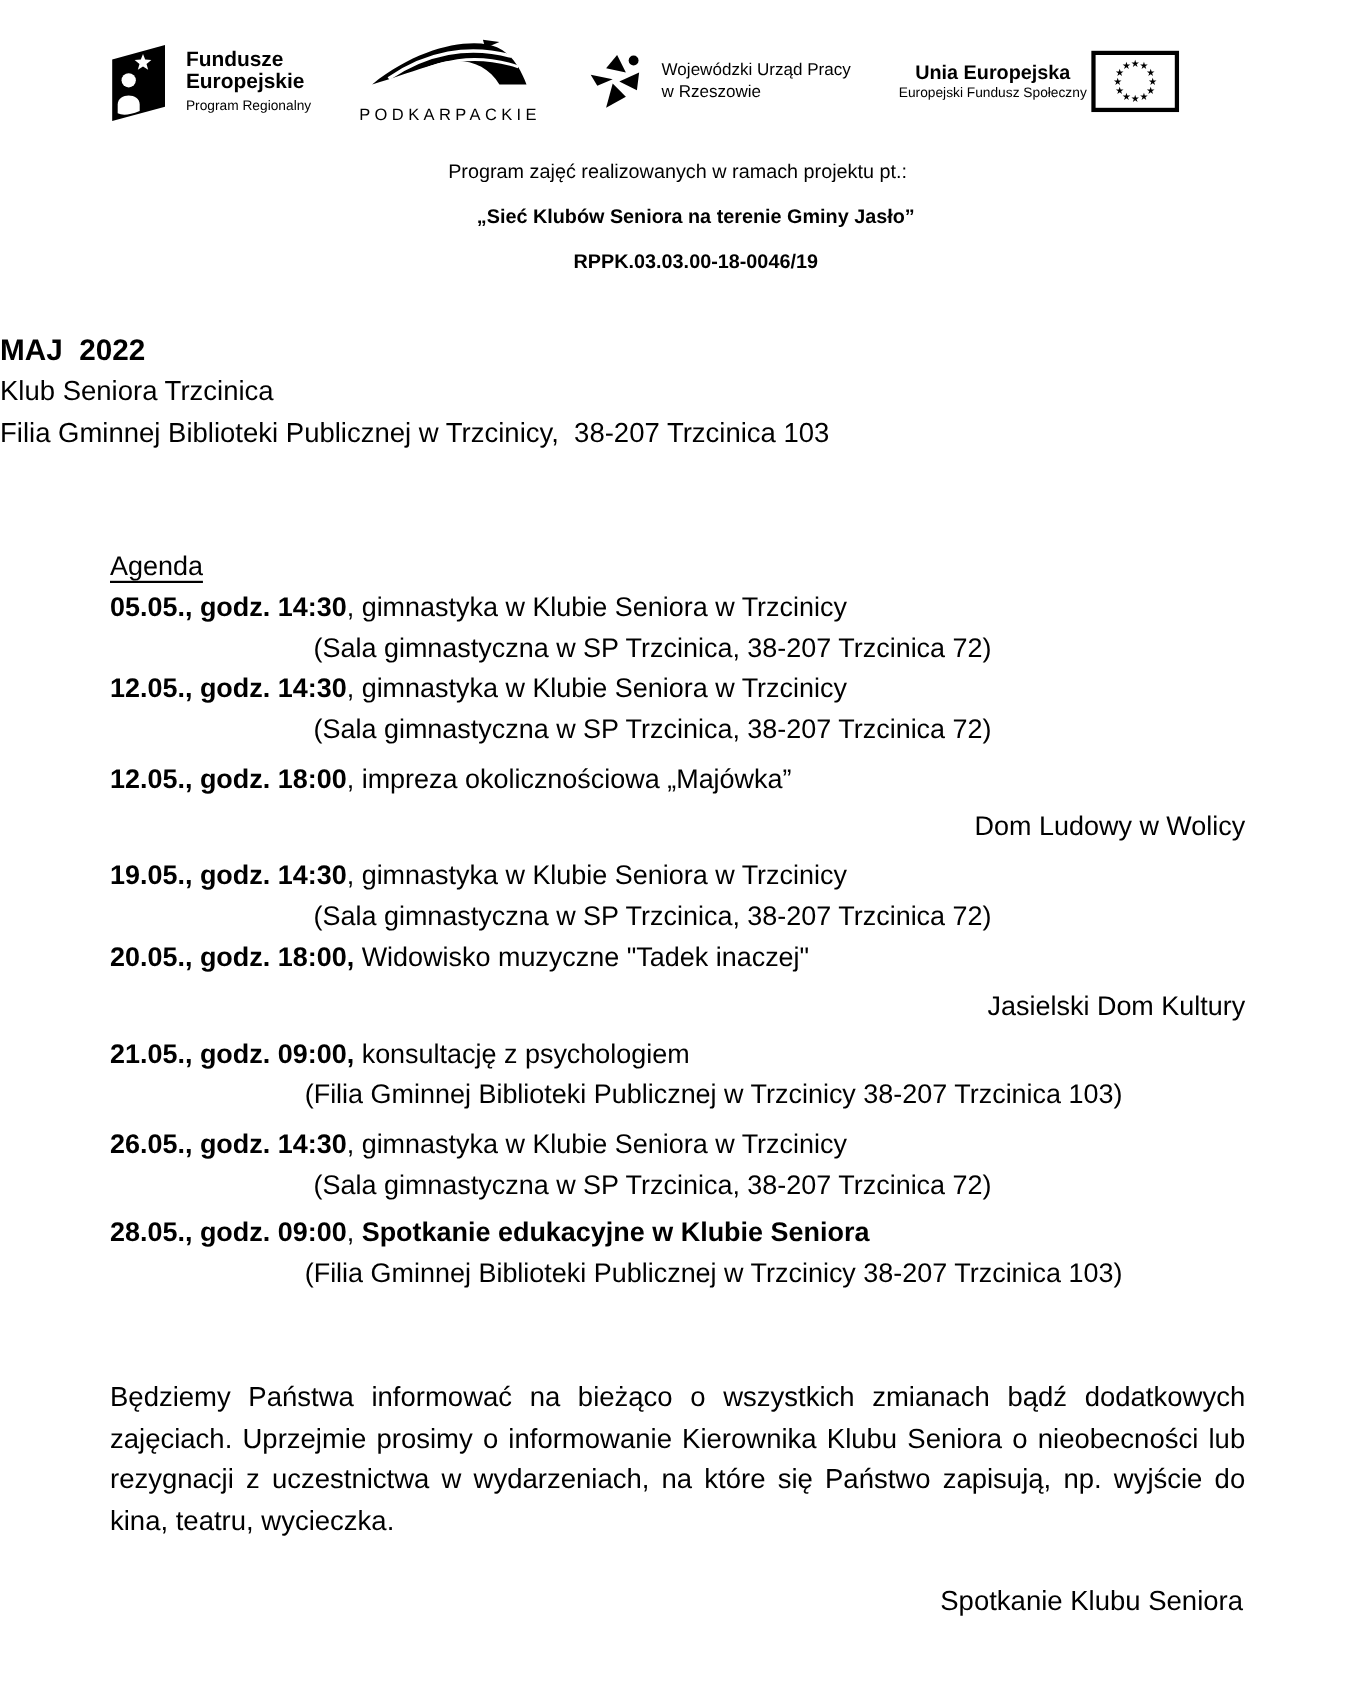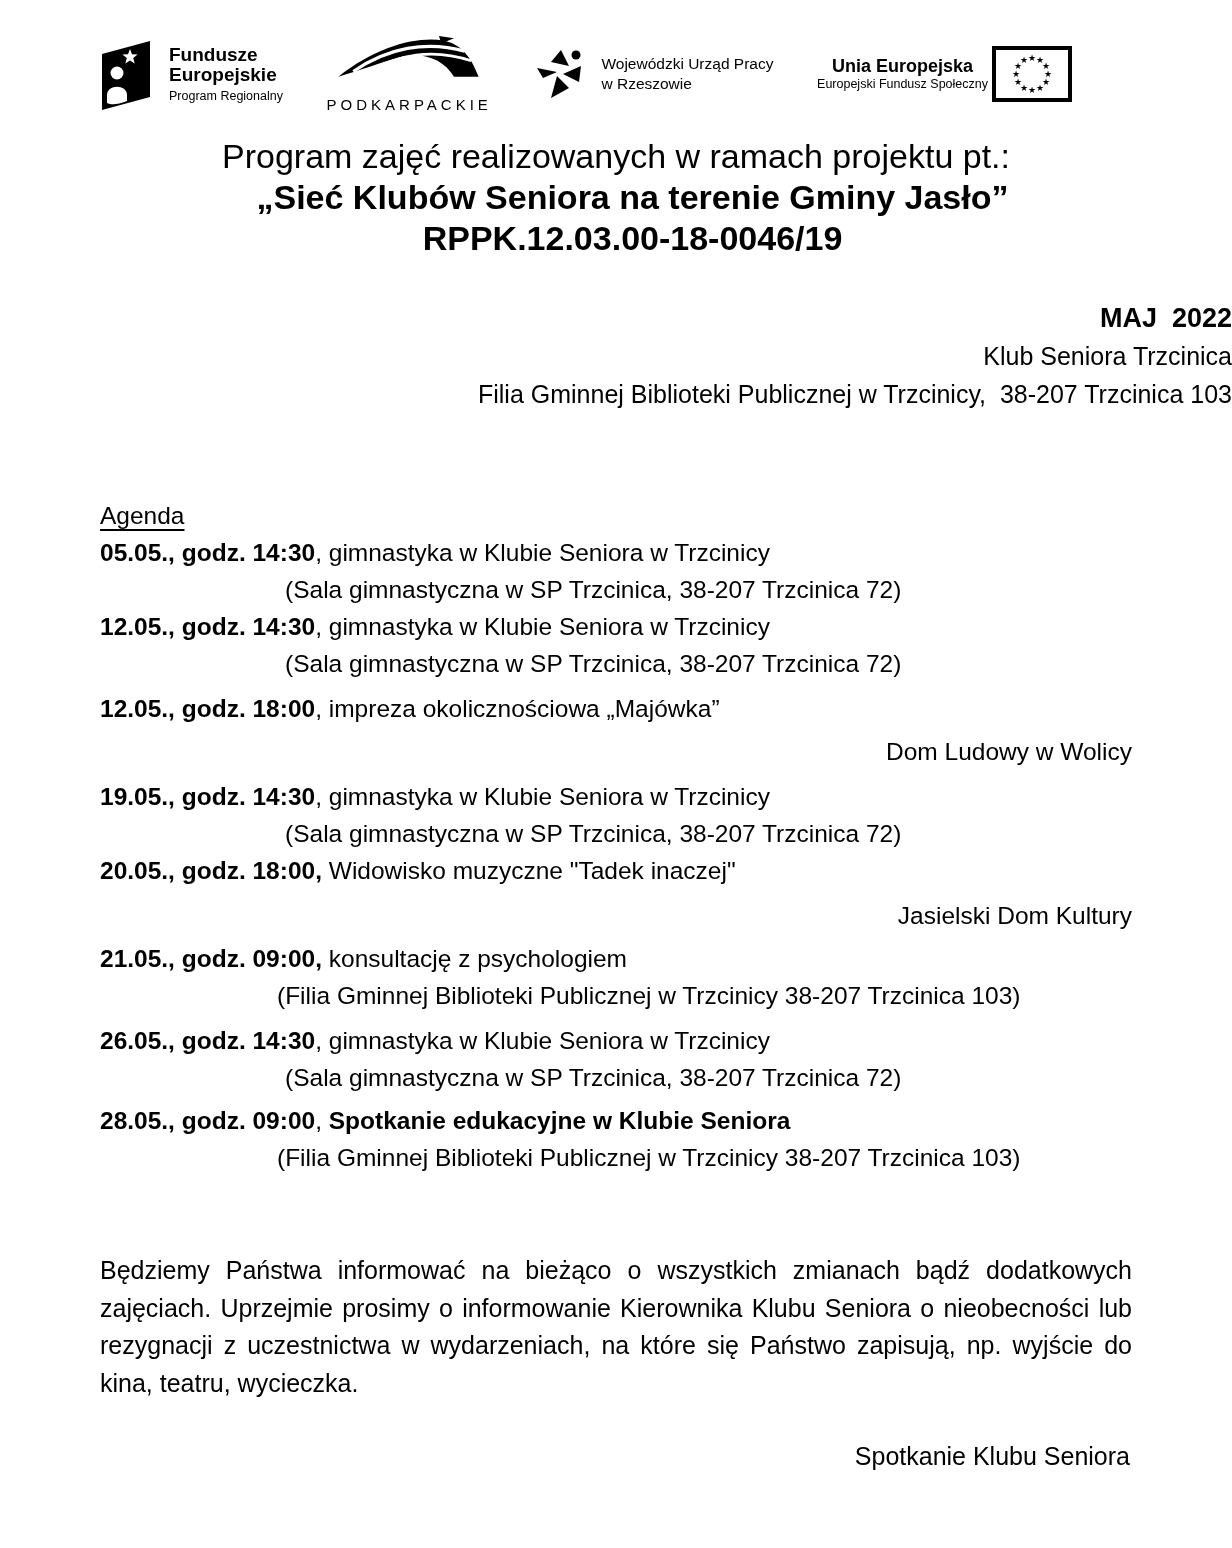--- a/index.html
+++ b/index.html
@@ -28,23 +28,23 @@
   .fe-t2 { font-size: 12.5px; margin-top: 5px; }
   .pk { flex-direction: column; align-items: center; }
   .pk-text { font-size: 15px; letter-spacing: 4px; margin-top: 17px; }
   .wup-text { margin-left: 10px; font-size: 15.5px; line-height: 1.3; }
   .ue { align-items: center; }
   .ue-text { text-align: center; margin-right: 4px; line-height: 1.2; }
   .ue-t1 { font-weight: bold; font-size: 18px; }
   .ue-t2 { font-size: 12.5px; }
   .ue-flag-box { display: block; }
   
-  .title-block { margin-top: 14px; text-align: center; font-size: 34px; line-height: 41px; }
+  .title-block { margin-top: 14px; text-align: center; font-size: 18px; line-height: 41px; }
   .bold { font-weight: bold; padding-left: 33px; }
-  .subtitle-block { margin-top: 40px; text-align: right; font-size: 25px; line-height: 38px; }
+  .subtitle-block { margin-top: 40px; text-align: left; font-size: 25px; line-height: 38px; }
   .month-line { font-weight: bold; font-size: 27px; }
   
   .agenda { margin: 84px 100px 0 100px; font-size: 24.5px; line-height: 37px; }
   .agenda-heading { text-decoration: underline; text-underline-offset: 5px; }
   .ag-line b { font-weight: bold; }
   .prewrap { white-space: pre-wrap; }
   .loc-sala  { padding-left: 185px; }
   .loc-filia { padding-left: 177px; }
   .loc-venue { padding-left: 245px; text-align: right; }
   .mt8 { margin-top: 8px; }
@@ -130,21 +130,21 @@
           <text x="32" y="17">★</text>
         </g>
       </svg>
     </div>
 
   </header>
 
   <section class="title-block">
     <div>Program zajęć realizowanych w ramach projektu pt.:</div>
     <div class="bold">„Sieć Klubów Seniora na terenie Gminy Jasło”</div>
-    <div class="bold">RPPK.12.03.00-18-0046/19</div>
+    <div class="bold">RPPK.03.03.00-18-0046/19</div>
   </section>
 
   <section class="subtitle-block">
     <div class="month-line prewrap">MAJ  2022</div>
     <div>Klub Seniora Trzcinica</div>
     <div class="prewrap">Filia Gminnej Biblioteki Publicznej w Trzcinicy,  38-207 Trzcinica 103</div>
   </section>
 
   <section class="agenda">
     <div class="agenda-heading">Agenda</div>

